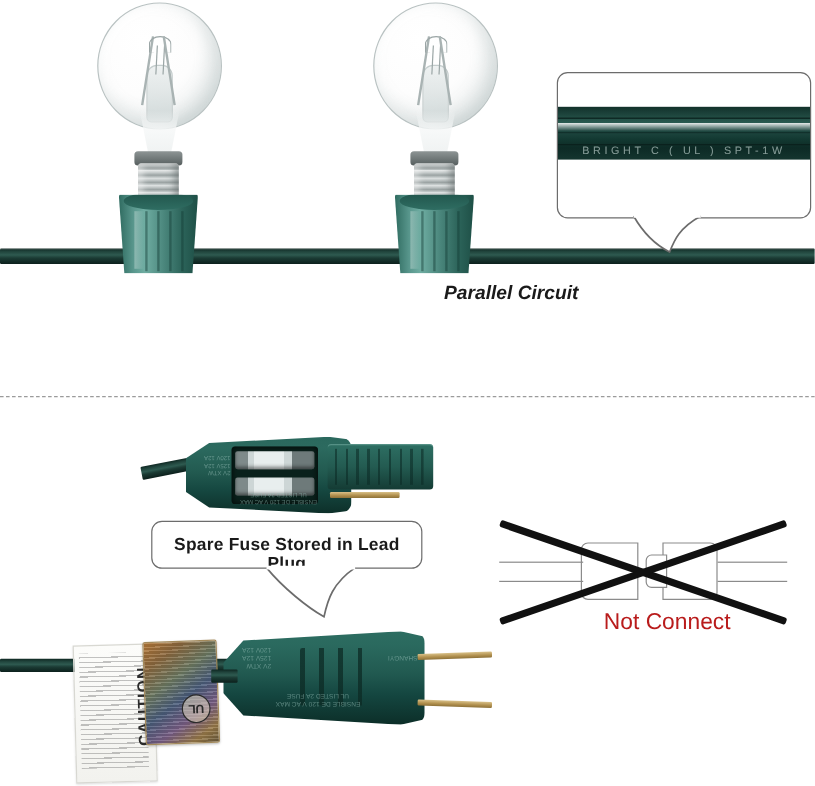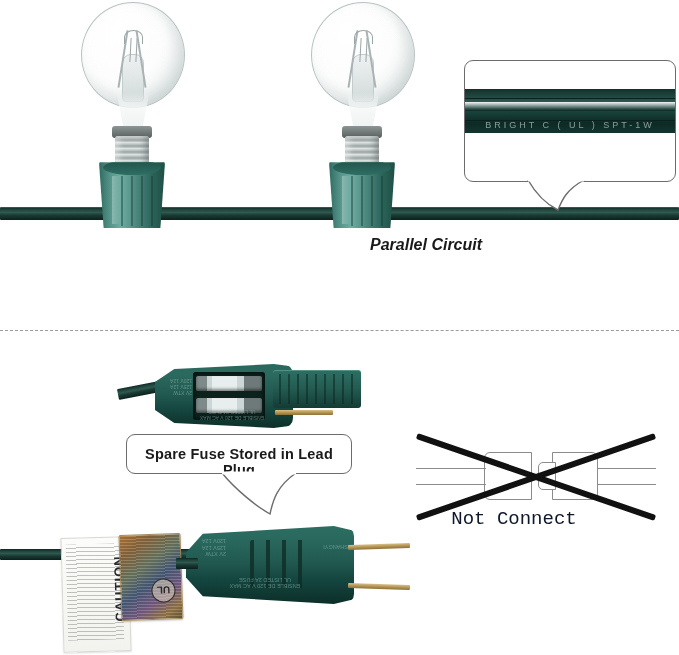--- a/index.html
+++ b/index.html
@@ -262,15 +262,15 @@
 
     <div class="conn" style="left:140px;top:28px;width:46px;height:48px;border-radius:0 6px 6px 0;"></div>
     <div class="conn" style="left:126px;top:38px;width:18px;height:28px;border-radius:5px 0 0 5px;"></div>
     <div class="connline" style="left:186px;top:44px;width:58px;"></div>
     <div class="connline" style="left:186px;top:60px;width:58px;"></div>
 
     <div class="xline" style="left:-2px;top:50px;width:252px;height:6px;transform:rotate(19deg);"></div>
     <div class="xline" style="left:-2px;top:50px;width:252px;height:6px;transform:rotate(-19deg);"></div>
   </div>
 
-  <div class="static-txt" style="left:390px;top:508px;width:248px;text-align:center;font-size:19px;font-weight:400;color:#0f172a;font-family:Liberation Mono, monospace;">Not Connect</div>
+  <div class="static-txt" style="left:432px;top:508px;width:248px;text-align:center;font-size:19px;font-weight:400;color:#b91c1c;">Not Connect</div>
 
 </div>
 
 </body></html>

